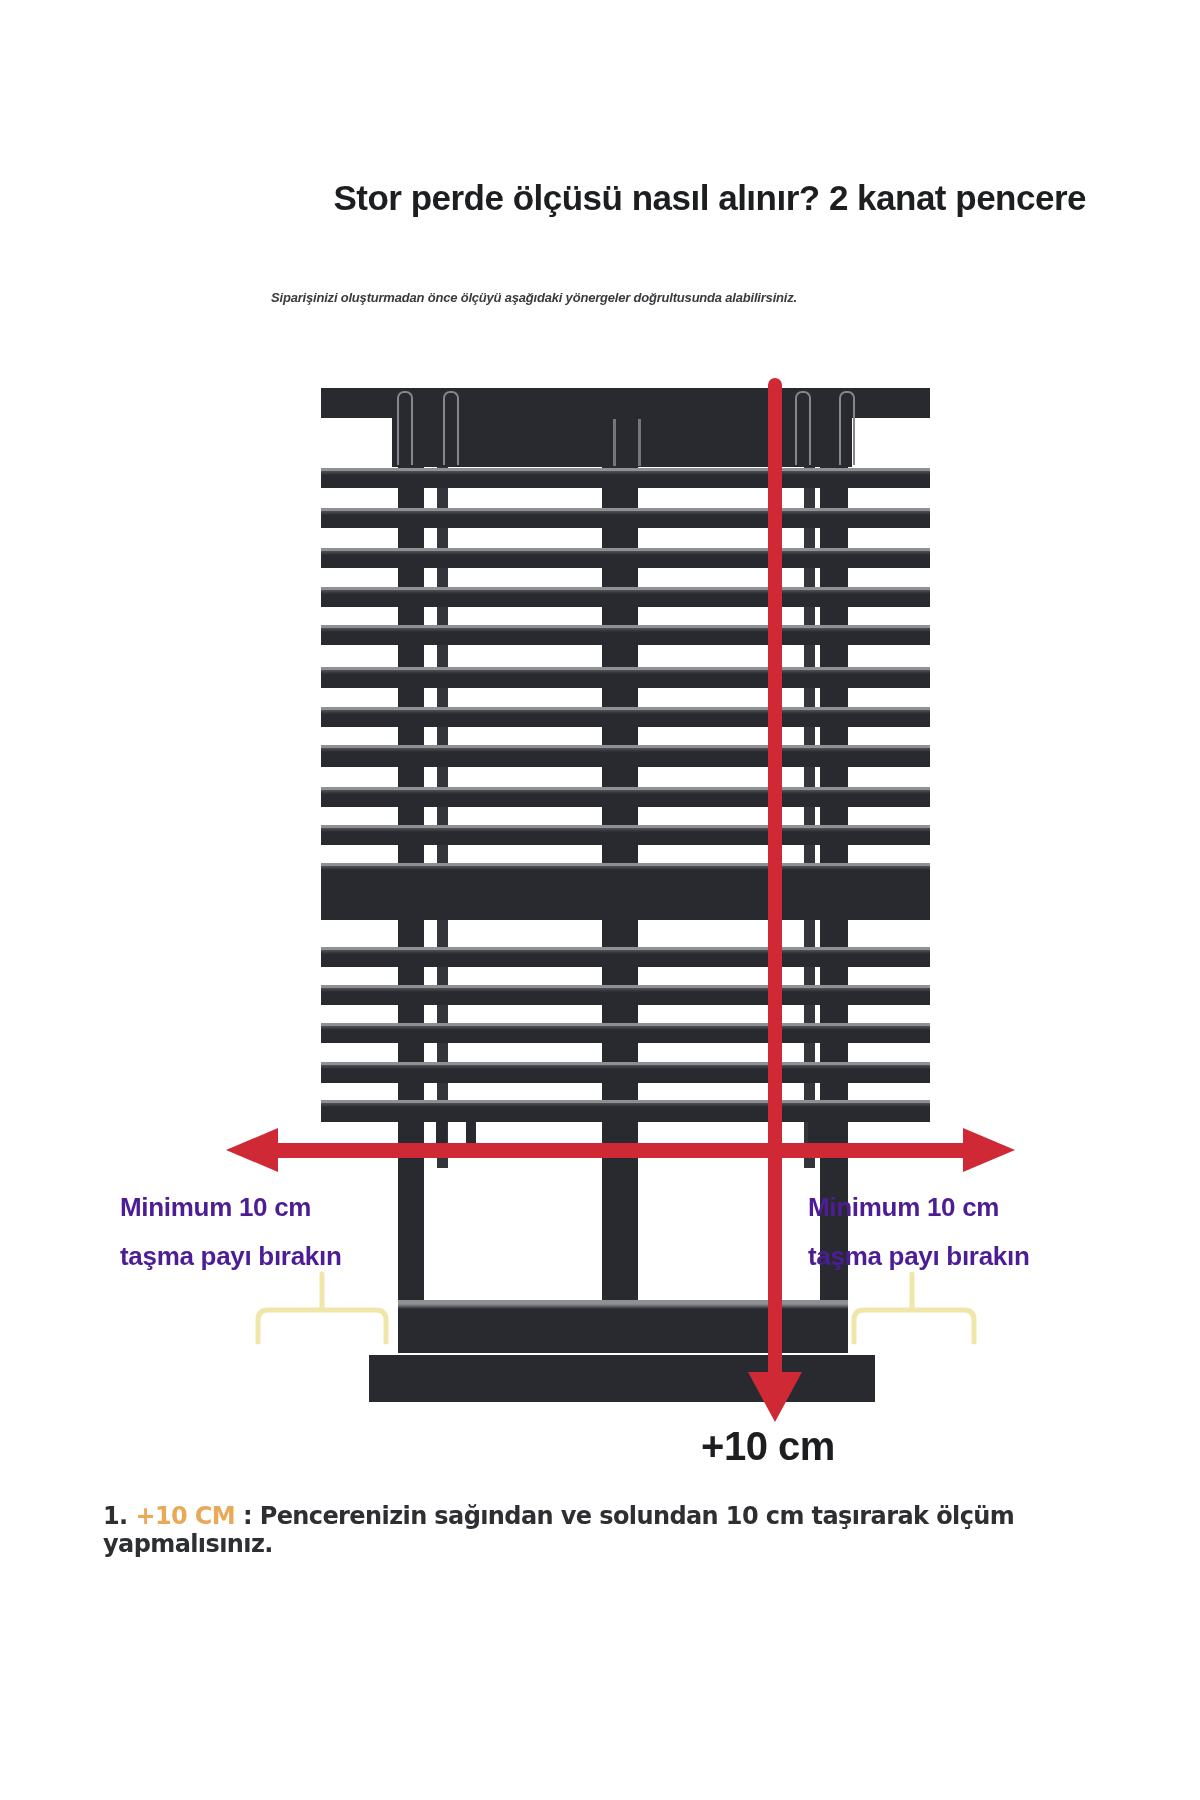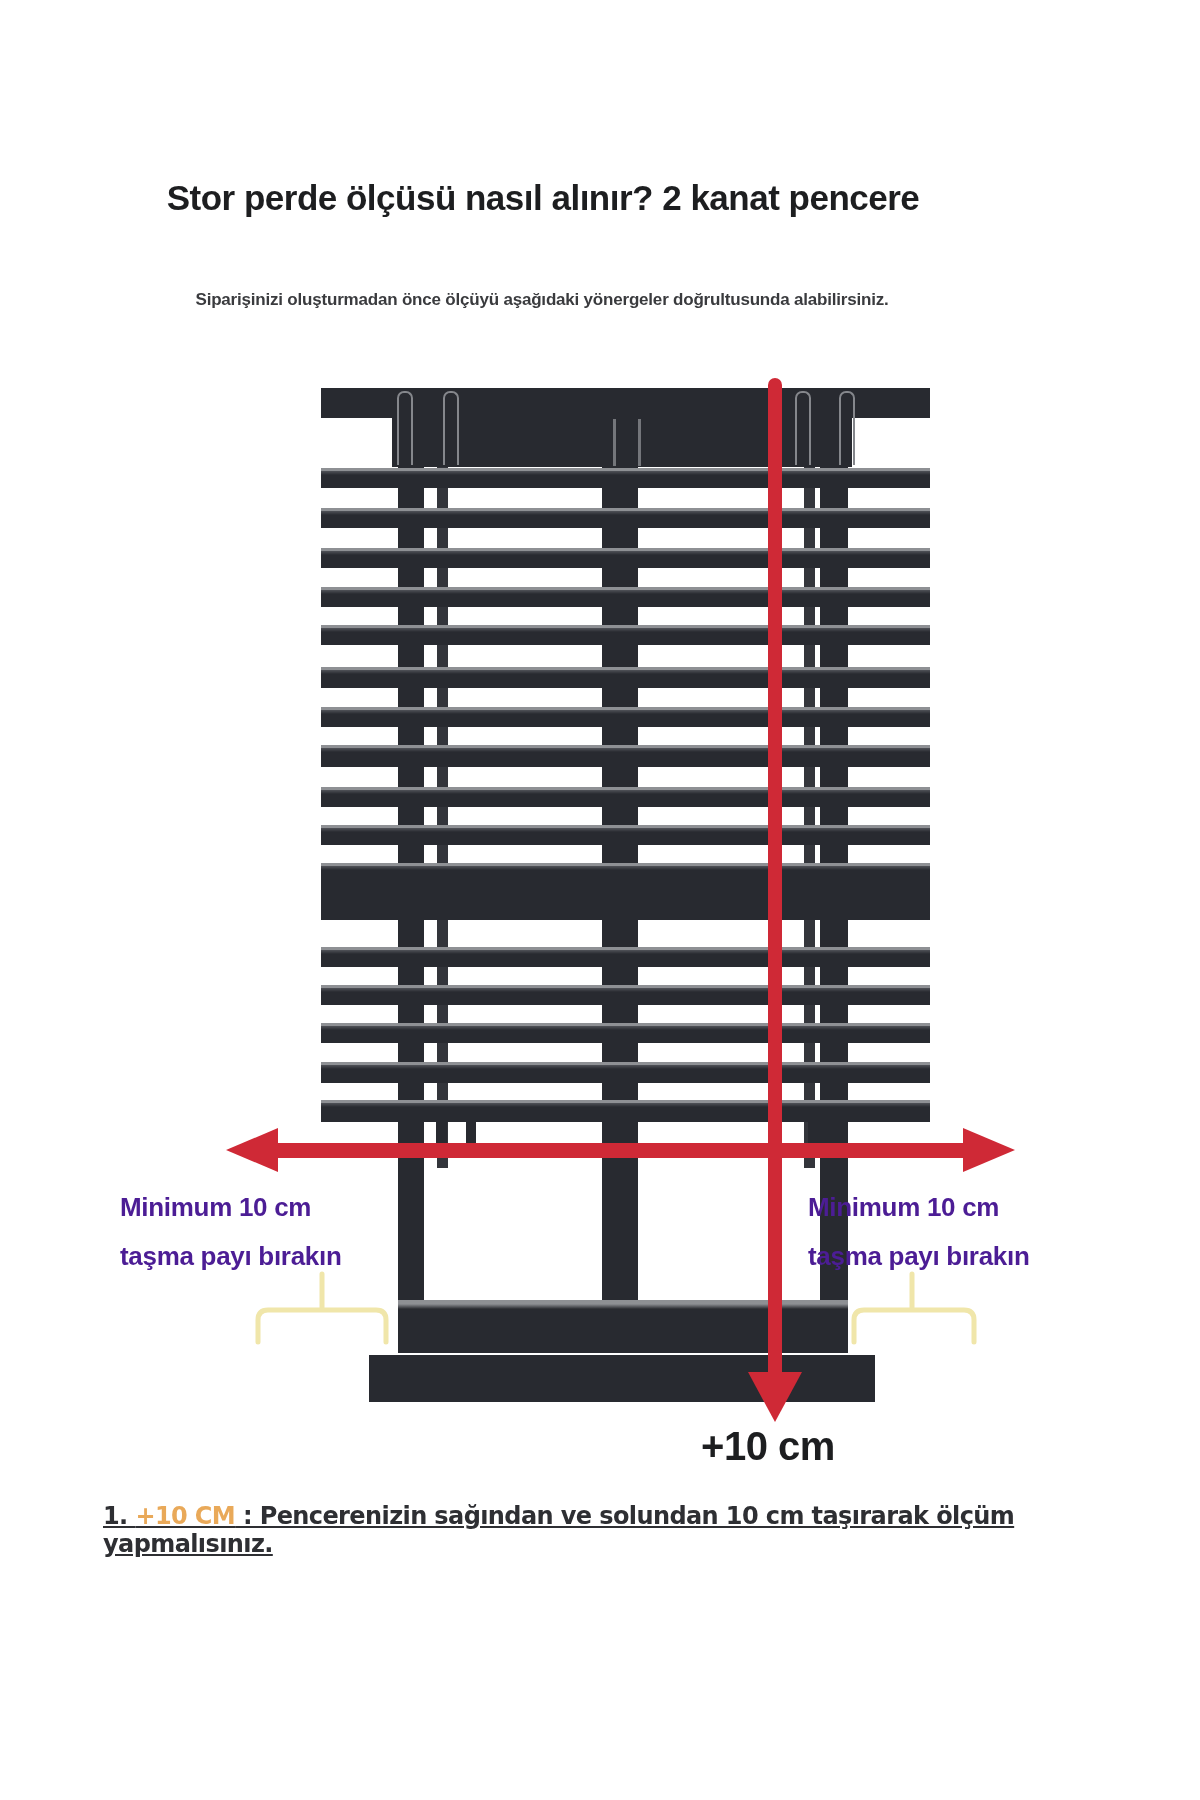--- a/index.html
+++ b/index.html
@@ -9,29 +9,30 @@
     background:#ffffff;
     overflow:hidden;
     font-family:"Liberation Sans","DejaVu Sans",sans-serif;
     color:#222326;
   }
   .abs{position:absolute;}
 
   
   .title{
     left:0;top:178px;width:1086px;
-    text-align:center;
+    text-align:right;
     font-size:35px;font-weight:700;letter-spacing:-0.5px;
     color:#1d1e20;
   }
   .subtitle{
-    left:12px;top:290px;width:1060px;
+    left:4px;top:290px;width:1060px;
     text-align:center;
-    font-size:17px;font-weight:700;letter-spacing:-0.2px;
+    font-size:13px;font-weight:700;letter-spacing:-0.2px;
     color:#3a3b3e;
+    font-style:italic;
   }
 
   
   .dark{background:var(--frame);}
   .headrail{left:321px;top:388px;width:609px;height:30px;z-index:3;}
   .roll-band{left:392px;top:417px;width:460px;height:50px;z-index:3;}
   .band-seam{width:3px;top:419px;height:47px;background:#74767b;z-index:4;}
   .loop{
     top:391px;height:72px;width:12px;
     border:2px solid #85878c;border-bottom:none;
@@ -95,21 +96,20 @@
   }
 
   .bracket-svg{z-index:8;overflow:visible;}
 
   
   .note{
     left:103px;width:1080px;z-index:8;
     font-family:"DejaVu Sans","Liberation Sans",sans-serif;
     font-size:24px;font-weight:700;letter-spacing:-0.6px;
     color:#2e2f33;
-    text-decoration:underline;
   }
   .note1{top:1502px;}
   .note2{top:1557px;}
   .note .hl{color:var(--orange);}
 </style>
 </head>
 <body>
 
 <div class="canvas">
 

